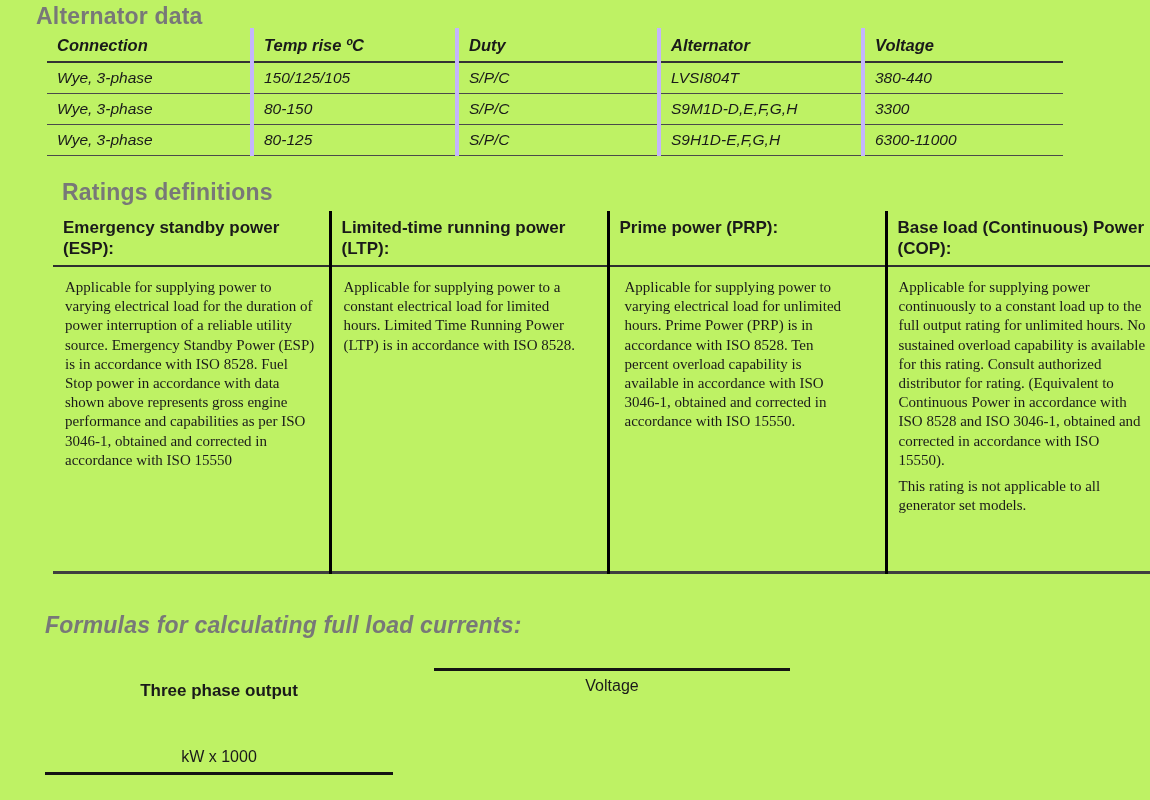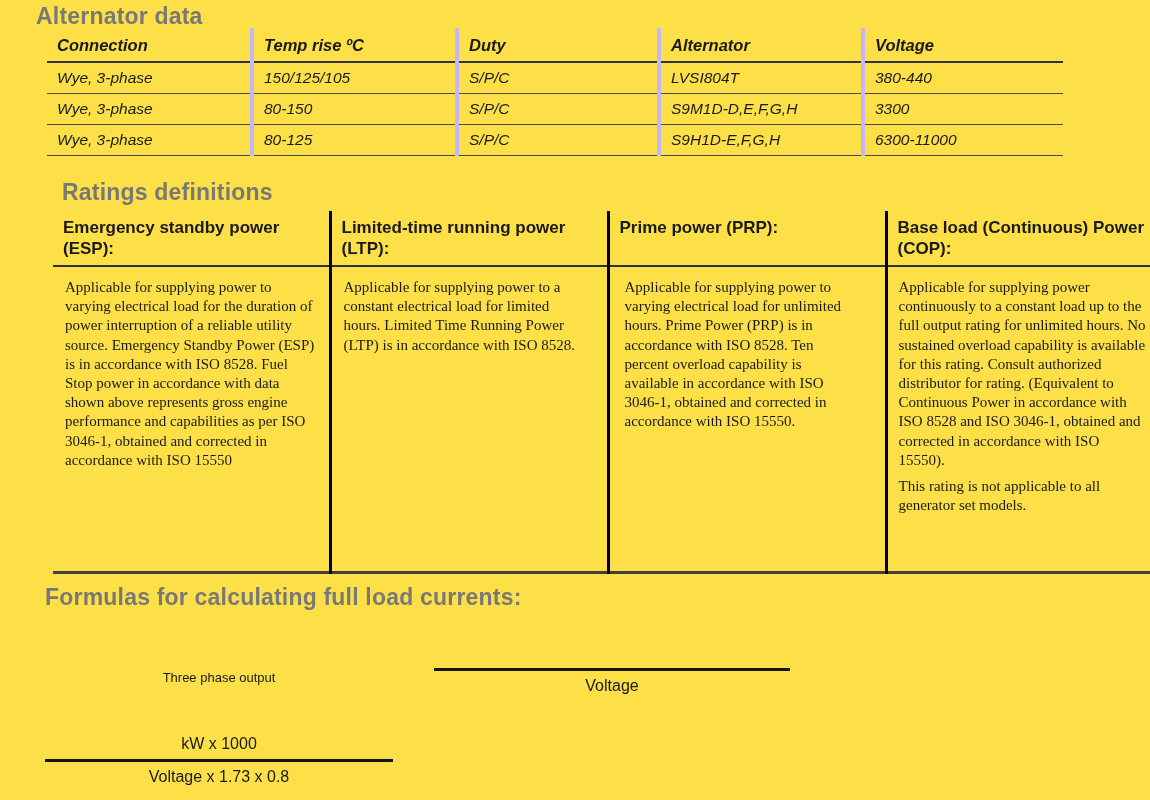--- a/index.html
+++ b/index.html
@@ -1,17 +1,17 @@
 <!DOCTYPE html>
 <html><head>
 <meta charset="utf-8">
 <style>
   html,body { margin:0; padding:0; background:#ffffff; }
   #page {
-    position:relative; width:1150px; height:800px; background:#fde047;
+    position:relative; width:1150px; height:800px; background:#bef264;
     font-family:"Liberation Sans", sans-serif; color:#1a1a1a; overflow:hidden;
   }
   .heading {
     position:absolute; margin:0; color:#787878; font-weight:700; font-size:23px;
     letter-spacing:0.2px; white-space:nowrap;
   }
   
   #alt-table { position:absolute; left:47px; top:28px;font-style:italic; }
   #alt-table table { border-collapse:collapse; table-layout:fixed; width:1016px; }
   #alt-table th, #alt-table td { box-sizing:border-box; text-align:left; white-space:nowrap; overflow:hidden; }
@@ -38,21 +38,21 @@
   }
   #ratings-table td p { margin:0;font-family:Liberation Serif, serif; }
   #ratings-table td p + p { margin-top:7px; }
   #ratings-table td.col-2 { padding-right:20px; }
   #ratings-table td.col-3 { padding-left:15px; padding-right:30px; }
   #ratings-table td.col-4 { padding-right:6px; padding-left:11px; }
   
   .formula-block { position:absolute; top:668px; text-align:center; }
   #formula-three { left:45px; width:348px; }
   #formula-single { left:434px; width:356px; }
-  .formula-title { font-size:13px; font-weight:400; line-height:20px; }
+  .formula-title { font-size:17px; font-weight:700; line-height:20px;margin-top:13px; }
   .formula-numerator { font-size:16px; line-height:20px; margin-top:46px; padding-bottom:5px; }
   .formula-bar { border-top:3px solid #141414; height:0; }
   .formula-denominator { font-size:16px; line-height:20px; padding-top:5px; }
 </style>
 </head>
 <body>
 
 <div id="page">
 
   <h2 class="heading" style="left:36px; top:3px;">Alternator data</h2>
@@ -132,27 +132,26 @@
           </td>
           <td class="col-4">
             <p>Applicable for supplying power continuously to a constant load up to the full output rating for unlimited hours. No sustained overload capability is available for this rating. Consult authorized distributor for rating. (Equivalent to Continuous Power in accordance with ISO 8528 and ISO 3046-1, obtained and corrected in accordance with ISO 15550).</p>
             <p>This rating is not applicable to all generator set models.</p>
           </td>
         </tr>
       </tbody>
     </table>
   </div>
 
-  <h2 class="heading" style="left:45px; top:584px;">Formulas for calculating full load currents:</h2>
+  <h2 class="heading" style="left:45px; top:612px;font-style:italic;">Formulas for calculating full load currents:</h2>
 
   <div id="formula-three" class="formula-block">
     <div class="formula-title">Three phase output</div>
     <div class="formula-numerator">kW x 1000</div>
     <div class="formula-bar"></div>
-    <div class="formula-denominator">Voltage x 1.73 x 0.8</div>
   </div>
 
   <div id="formula-single" class="formula-block">
     <div class="formula-bar"></div>
     <div class="formula-denominator">Voltage</div>
   </div>
 
 </div>
 
 </body></html>

